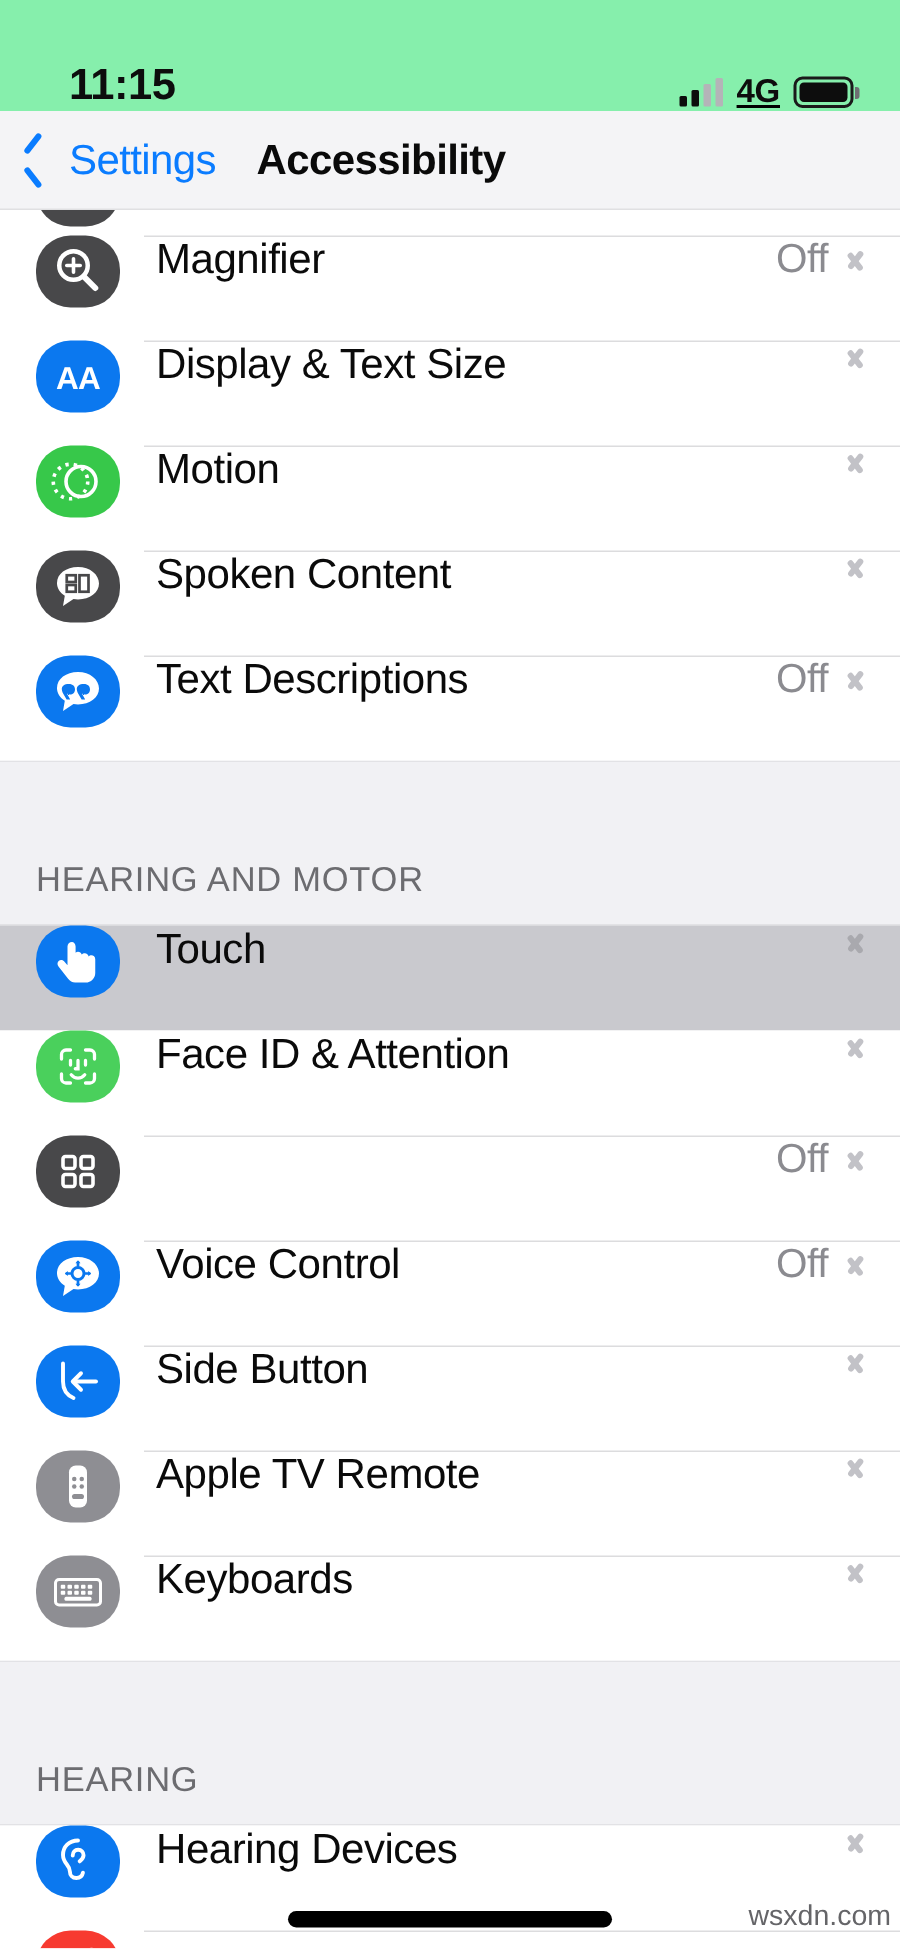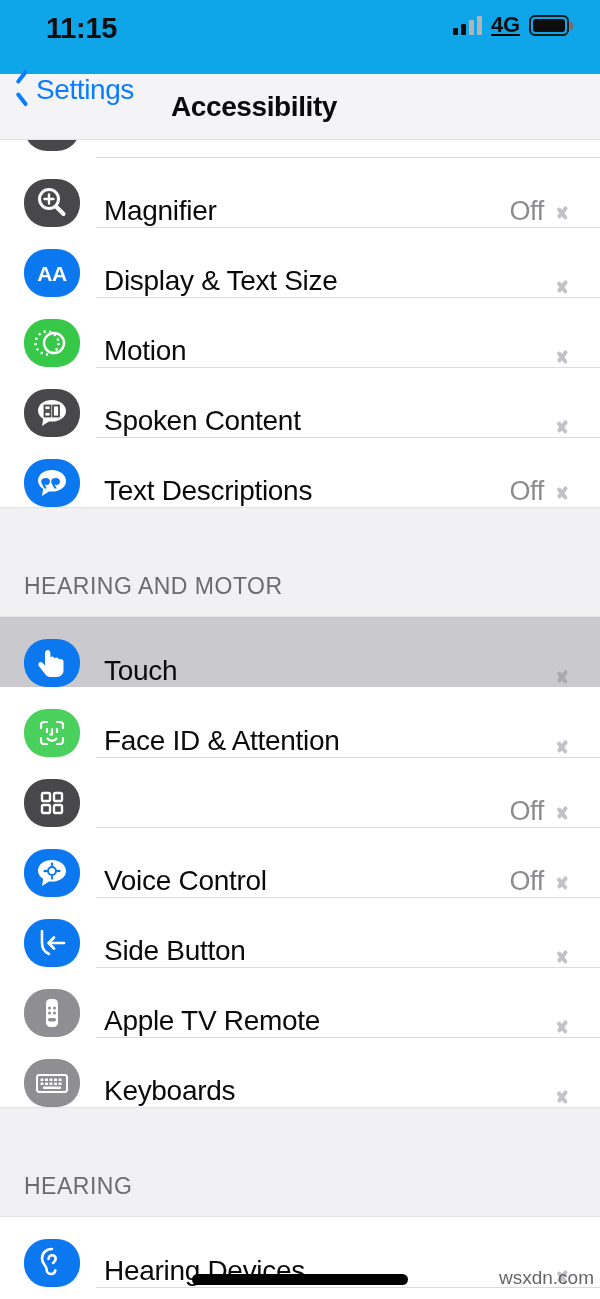--- a/index.html
+++ b/index.html
@@ -13,22 +13,22 @@
     position: relative;
     width: 600px; height: 1299px;
     background: #ffffff;
     overflow: hidden;
   }
 
   
   .statusbar {
     position: absolute; top: 0; left: 0;
     width: 600px; height: 74px;
-    background: #0ea5e9;
-    display: flex; align-items: flex-start; justify-content: space-between;
+    background: #86efac;
+    display: flex; align-items: flex-end; justify-content: space-between;
     padding: 12px 28px 0 46px;
   }
   .status-time {
     font-size: 29px; font-weight: bold; color: #0d0d0d;
     letter-spacing: -0.3px;
   }
   .status-right { display: flex; align-items: center; gap: 9px; text-decoration: underline; }
   .bars { display: flex; align-items: flex-end; gap: 3px; height: 20px; }
   .bars i { display: block; width: 5px; background: #0d0d0d; border-radius: 1px; }
   .bars i.b1 { height: 7px; }
@@ -49,21 +49,21 @@
 
   
   .navbar {
     position: absolute; top: 74px; left: 0;
     width: 600px; height: 66px;
     background: #f4f4f6;
     border-bottom: 1px solid #e0e0e2;
   }
   .nav-back {
     position: absolute; left: 14px; top: 0; height: 66px;
-    display: flex; align-items: flex-start; gap: 6px;
+    display: flex; align-items: center; gap: 16px;
     cursor: pointer;
   }
   .chev-back {
     width: 16px; height: 28px; position: relative; flex: none;
   }
   .chev-back::before, .chev-back::after {
     content: ""; position: absolute; left: 3px;
     width: 16px; height: 4px; background: #0a7cff; border-radius: 2px;
   }
   .chev-back::before { top: 7px; transform: rotate(-52deg); transform-origin: left center; }
@@ -84,23 +84,23 @@
     background: #ffffff;
     overflow: hidden;
   }
   .clipped-row {
     position: relative; height: 17px; background: #ffffff; overflow: hidden;
   }
   .clipped-row .icon-wrap { position: absolute; left: 24px; top: -37px; }
 
   .row {
     position: relative; height: 70px;
-    display: flex; align-items: flex-end;
+    display: flex; align-items: flex-start;
     background: #ffffff;
-    padding-left: 24px; padding-right: 30px;
+    padding-left: 24px; padding-right: 22px;
     cursor: pointer;
   }
   .row.selected { background: #c9c9ce; }
   .row .sep {
     position: absolute; left: 96px; right: 0; top: 0; height: 1px;
     background: #dcdcde;
   }
 
   .icon {
     width: 56px; height: 48px; border-radius: 23px;

